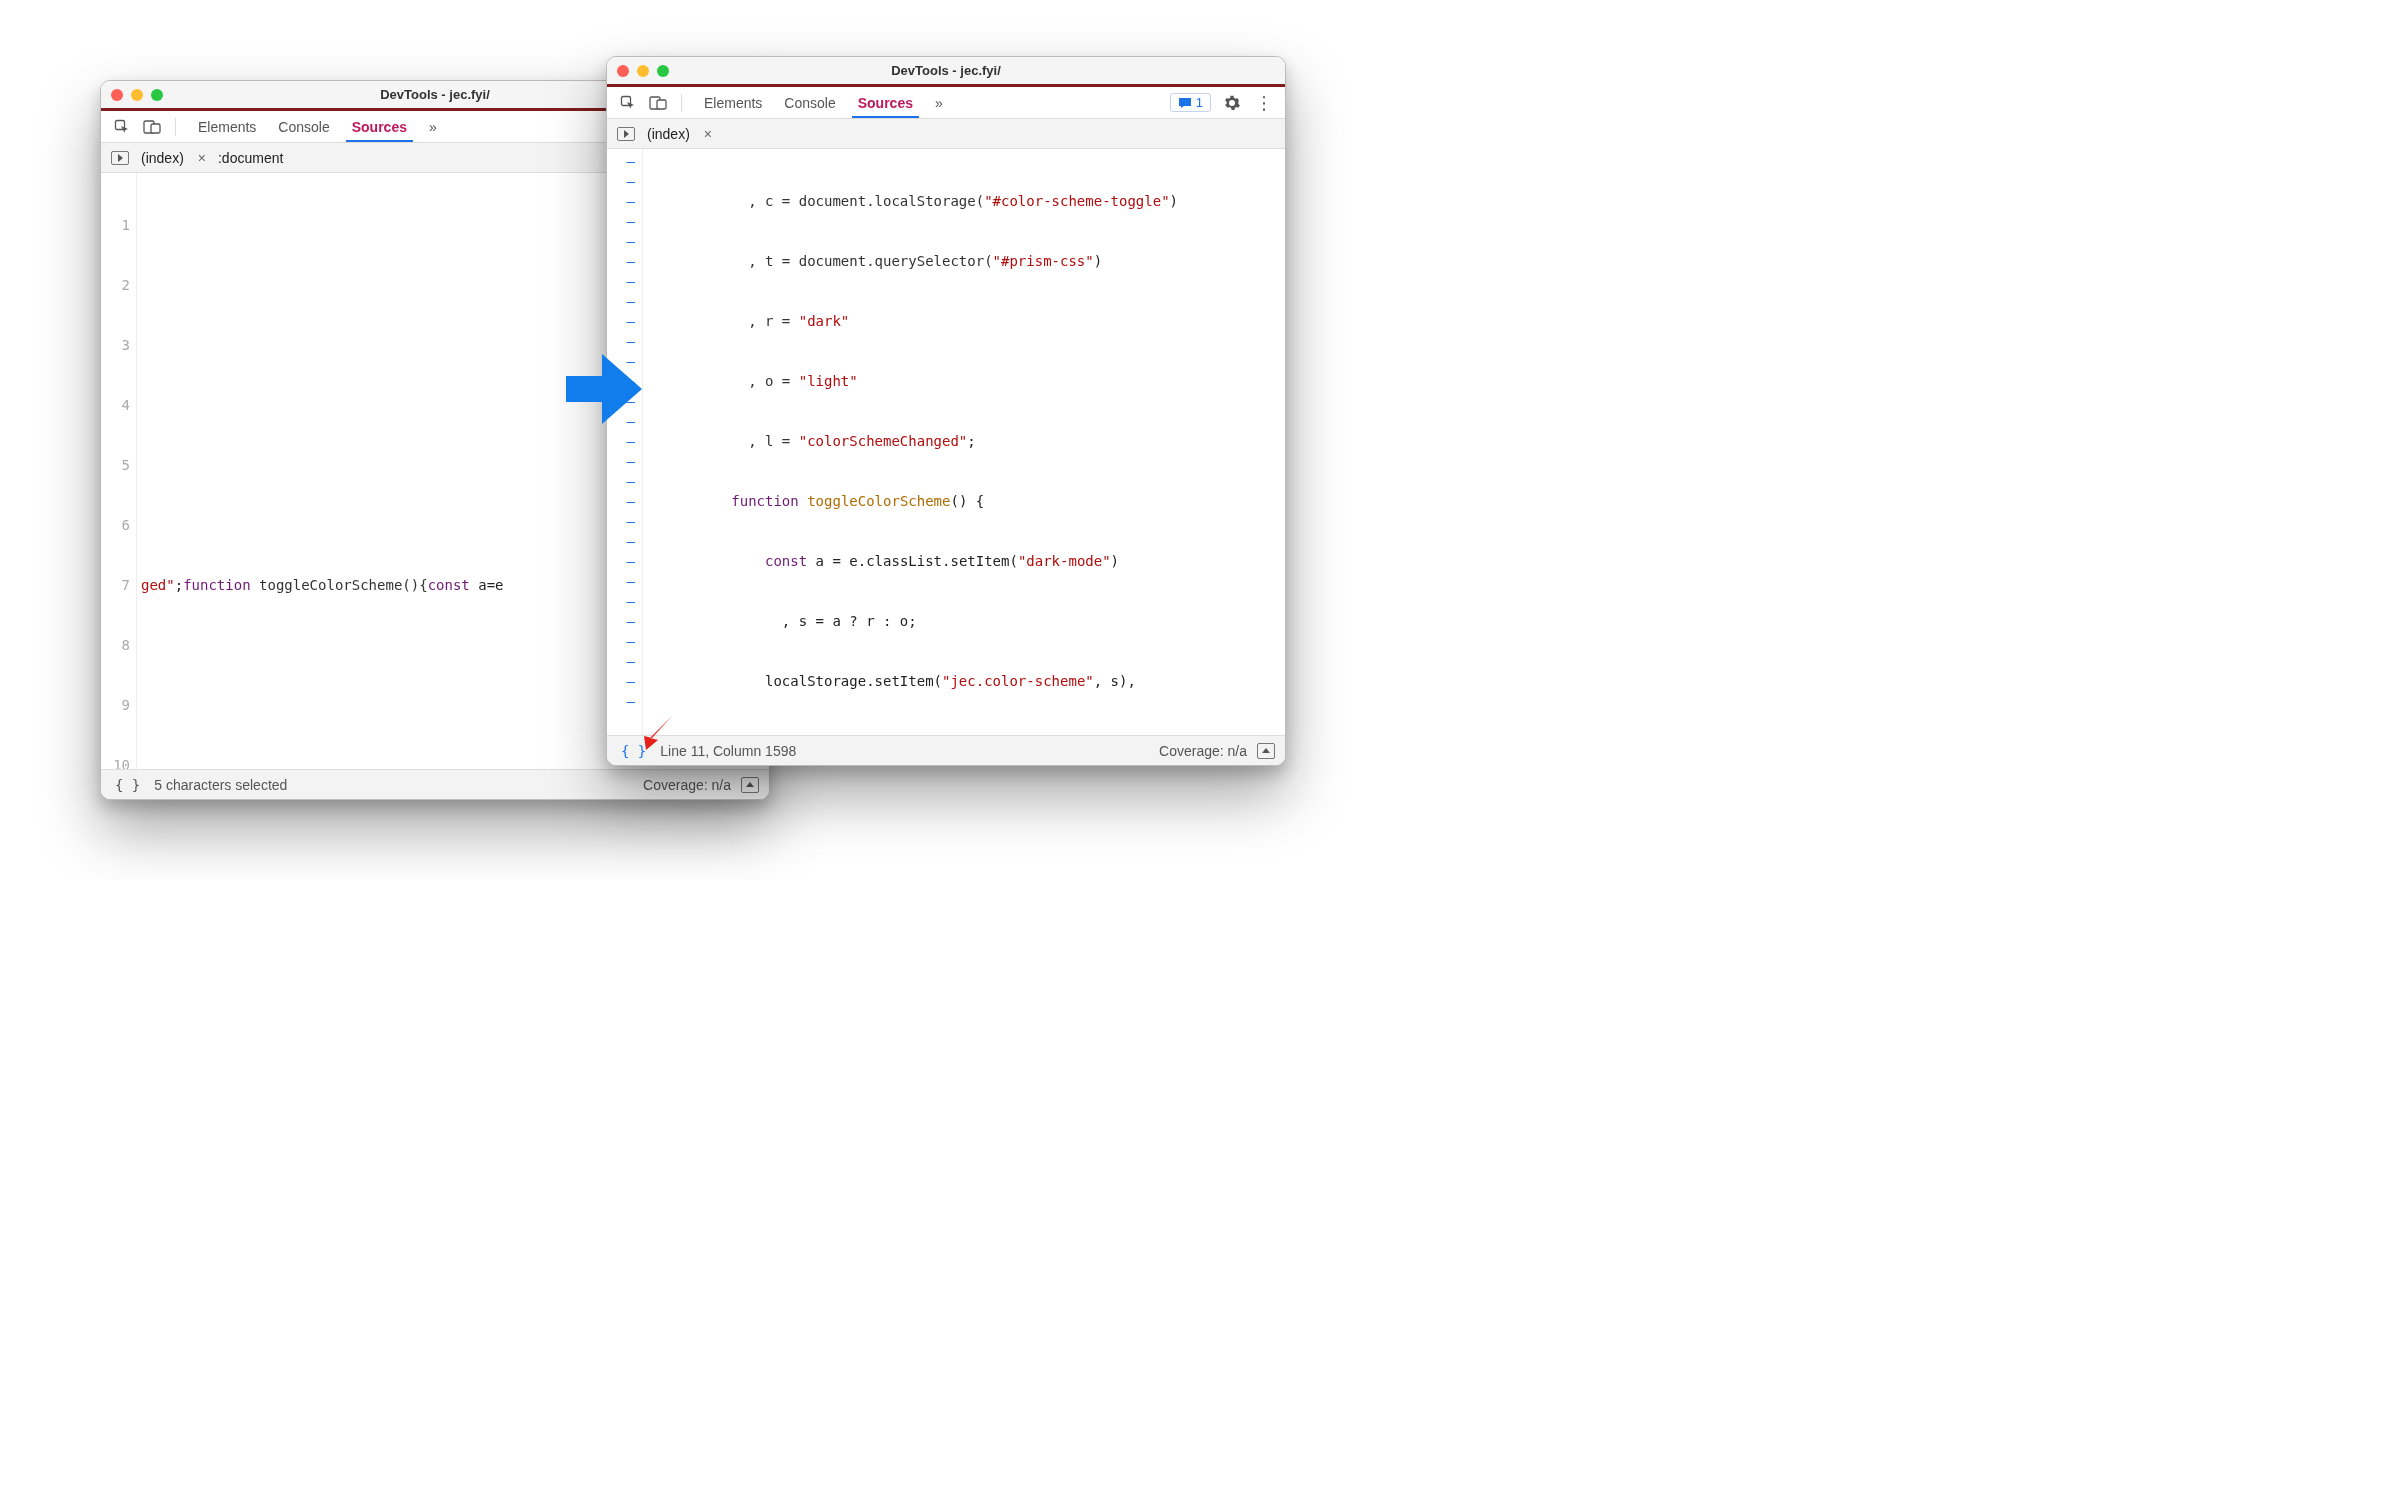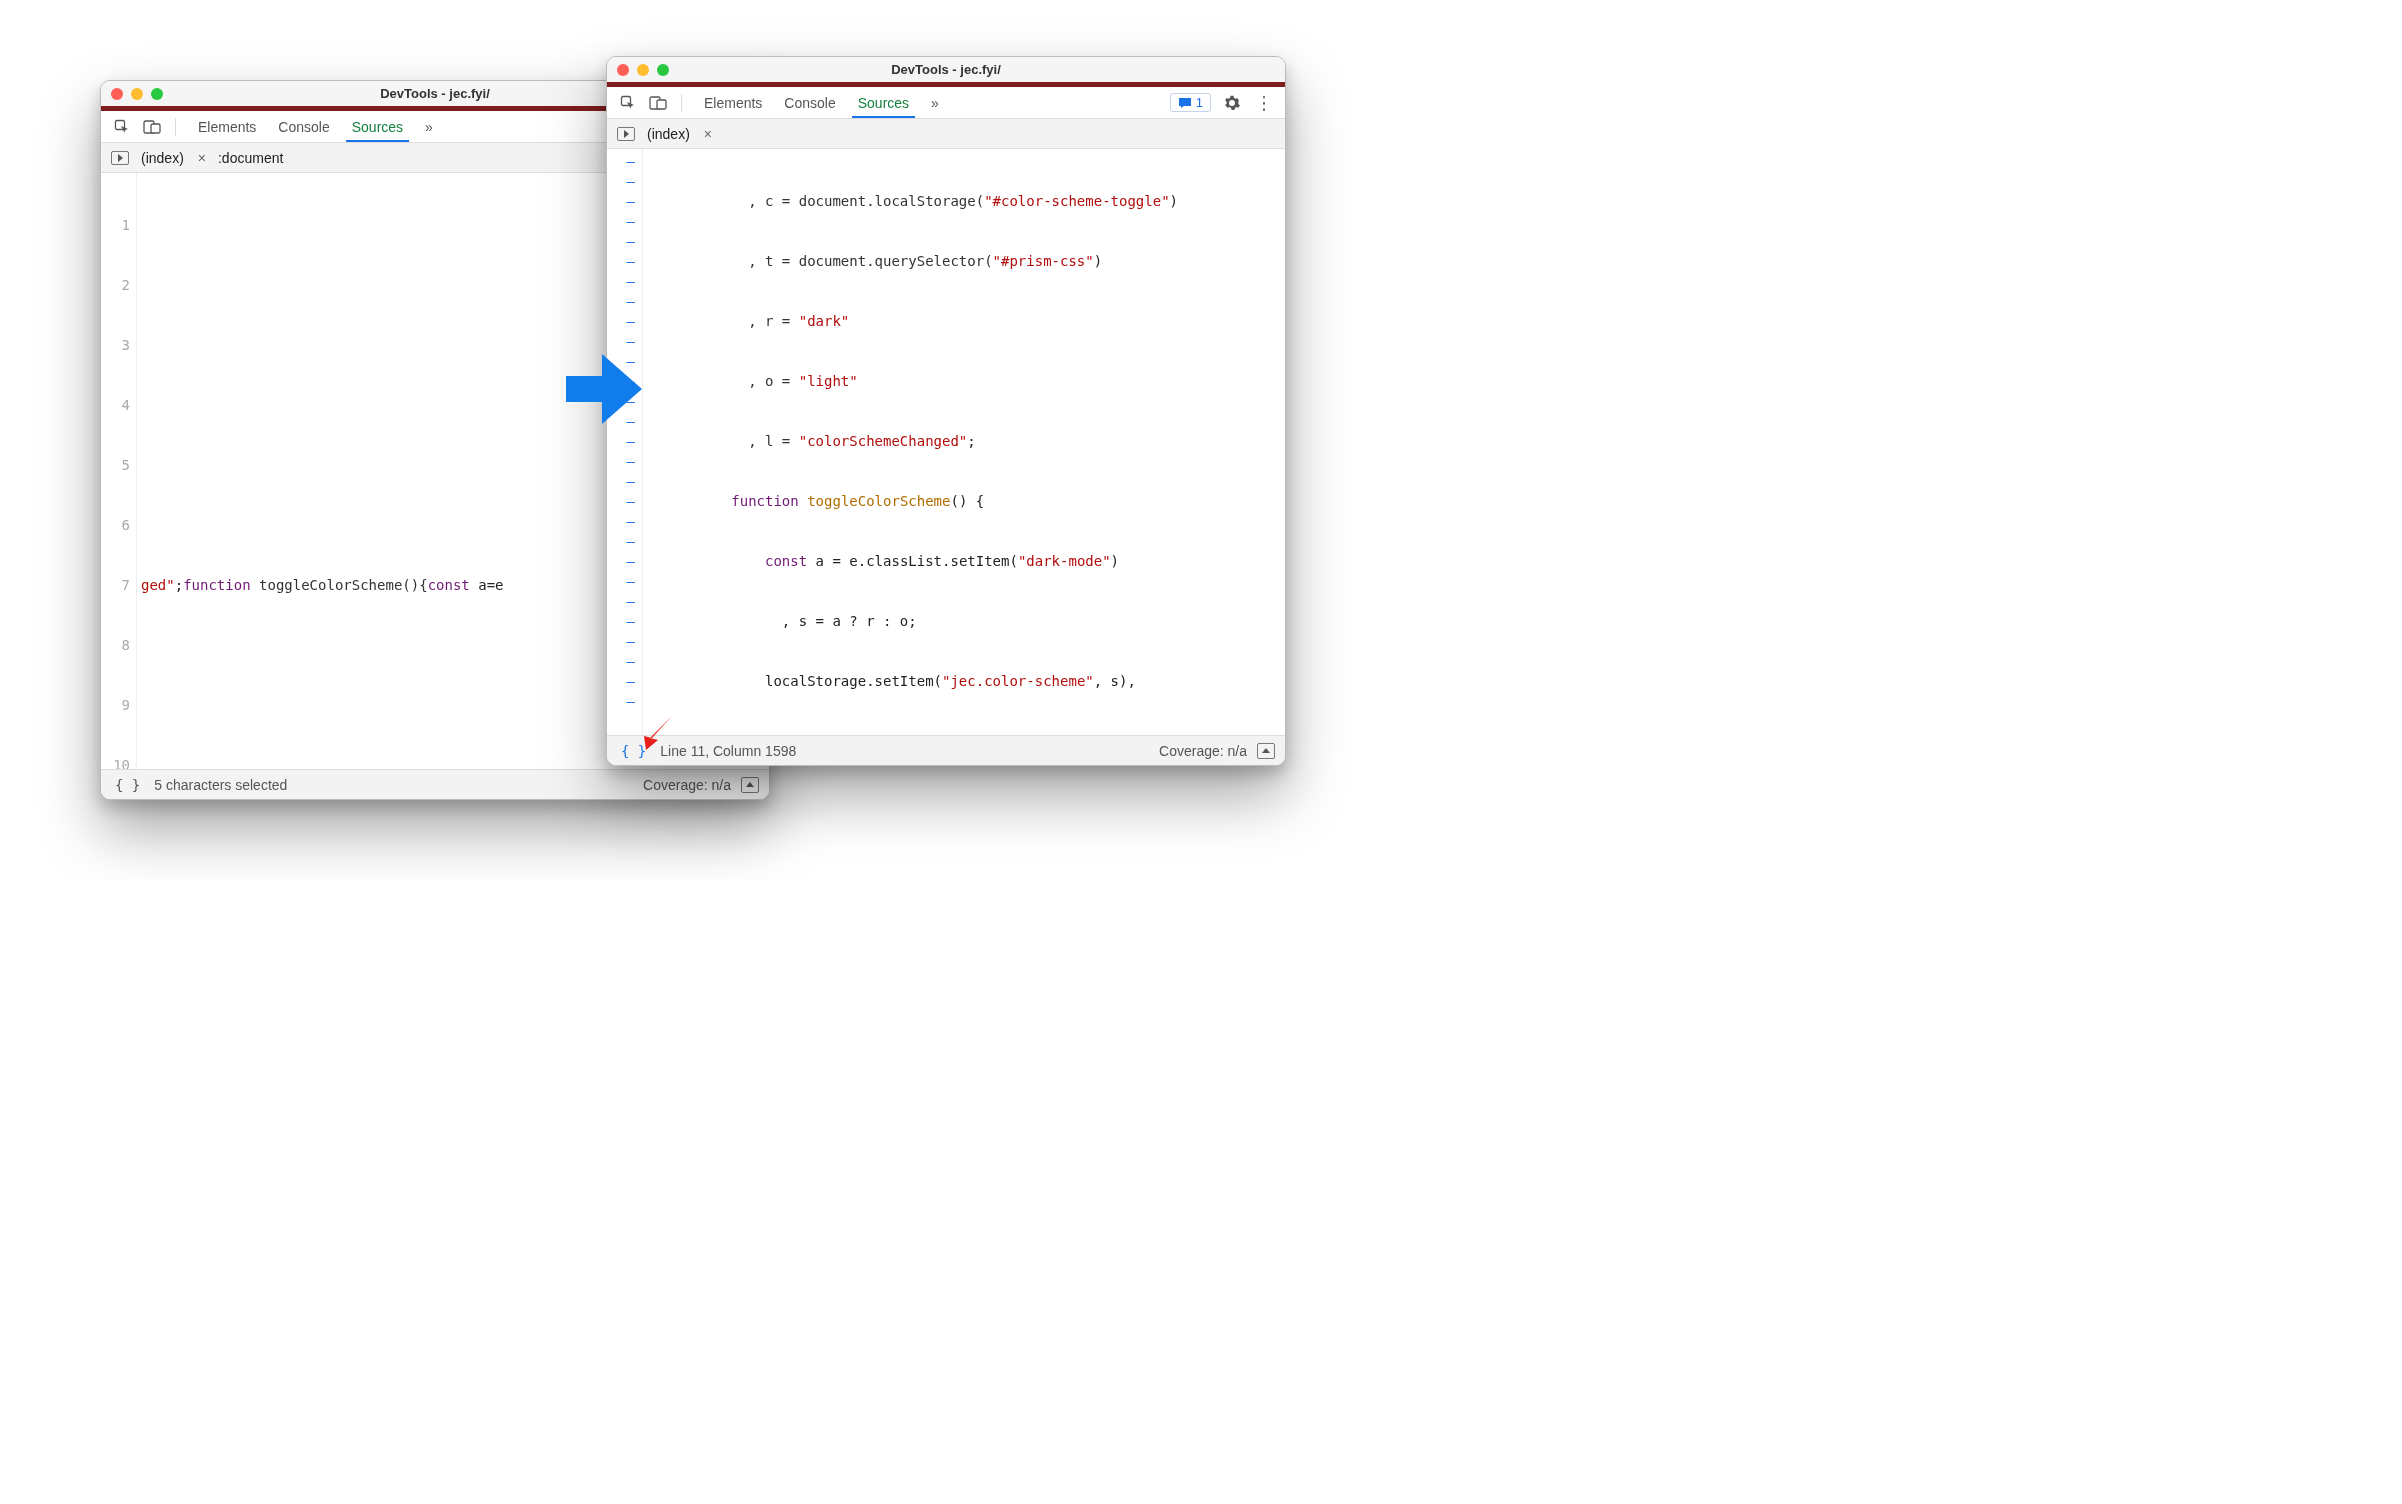--- a/index.html
+++ b/index.html
@@ -25,21 +25,21 @@
     flex-direction: column;
     overflow: hidden;
   }
   .titlebar {
     height: 30px;
     display: flex;
     align-items: center;
     padding: 0 10px;
     position: relative;
     background: #f5f5f5;
-    border-bottom: 5px solid #7f1d1d;
+    border-bottom: 3px solid #7f1d1d;
   }
   .traffic { display: flex; gap: 8px; }
   .dot { width: 12px; height: 12px; border-radius: 50%; }
   .dot.red { background: #ff5f57; }
   .dot.yellow { background: #febc2e; }
   .dot.green { background: #28c840; }
   .title {
     position: absolute; left: 0; right: 0; text-align: center;
     font-size: 13px; font-weight: 600; color: #333; pointer-events: none;
   }
@@ -57,21 +57,21 @@
   .toolbar .icon {
     display: inline-flex; align-items: center; justify-content: center;
     width: 22px; height: 22px; color: #555;
   }
   .vsep { width: 1px; height: 18px; background: #ddd; margin: 0 4px; }
   .tabs { display: flex; align-items: stretch; gap: 2px; height: 100%; }
   .tab {
     display: flex; align-items: center; padding: 0 10px; color: #555; cursor: pointer;
     height: 100%; position: relative;
   }
-  .tab.selected { color: #15803d; font-weight: 400; text-align: right; }
+  .tab.selected { color: #be185d; font-weight: 700; text-align: right; }
   .tab.selected::after {
     content: ""; position: absolute; left: 4px; right: 4px; bottom: 0;
     height: 2px; background: #1a73e8;
   }
   .toolbar-right { margin-left: auto; display: flex; align-items: center; gap: 10px; }
   .issue-pill {
     display: inline-flex; align-items: center; gap: 4px;
     border: 1px solid #c7d3ec; color: #1a73e8;
     padding: 1px 7px; border-radius: 3px; background: #fff; font-size: 13px;
   }

